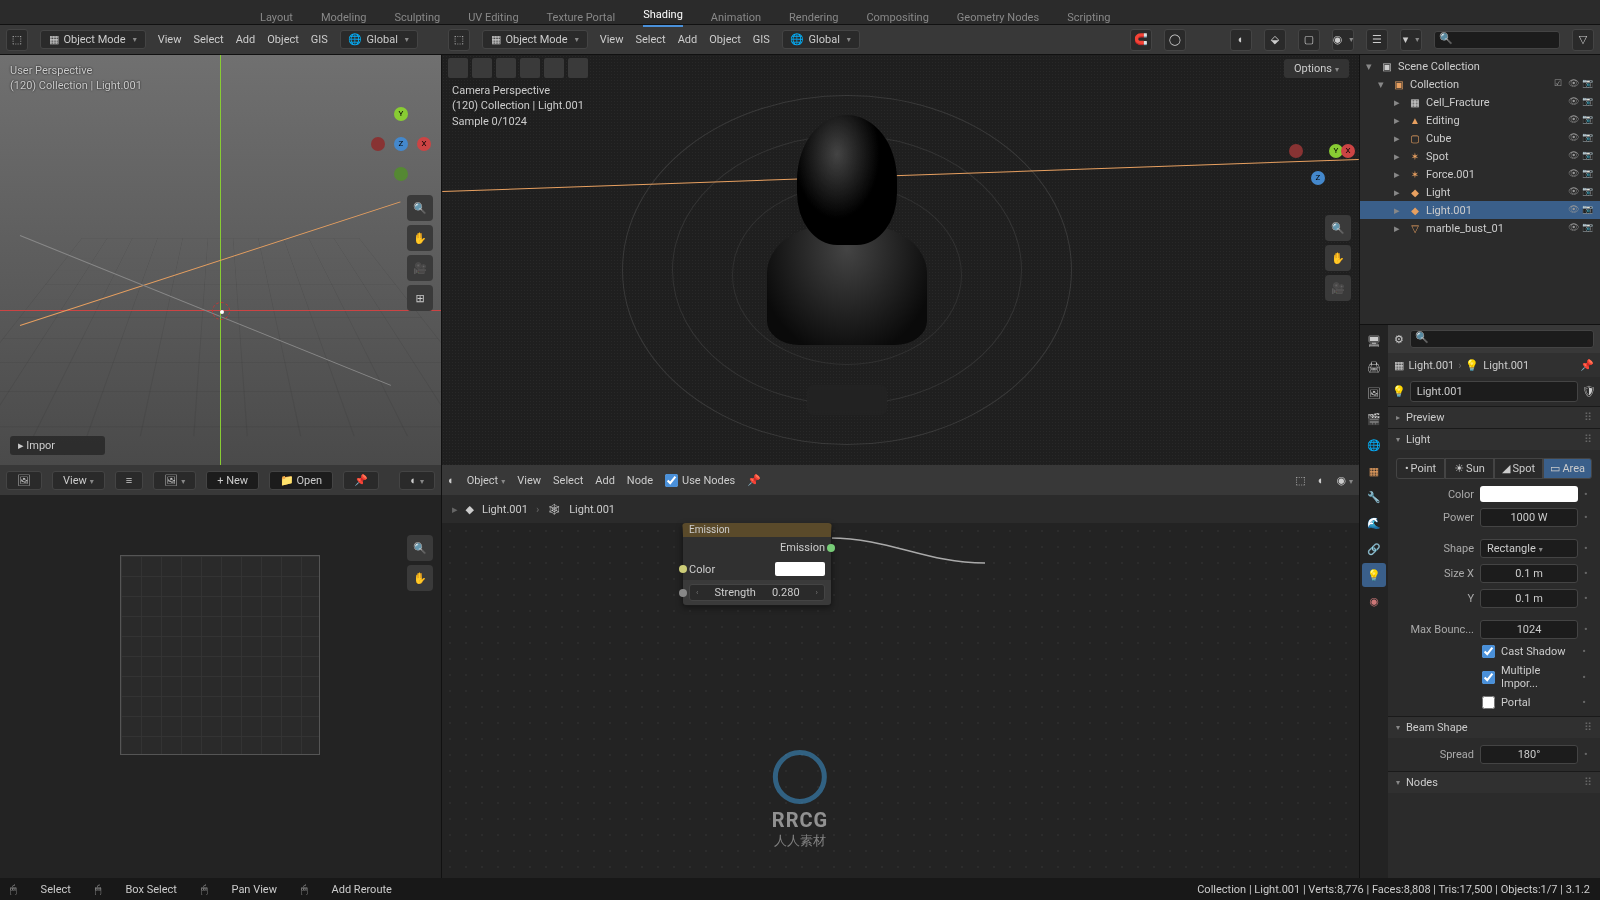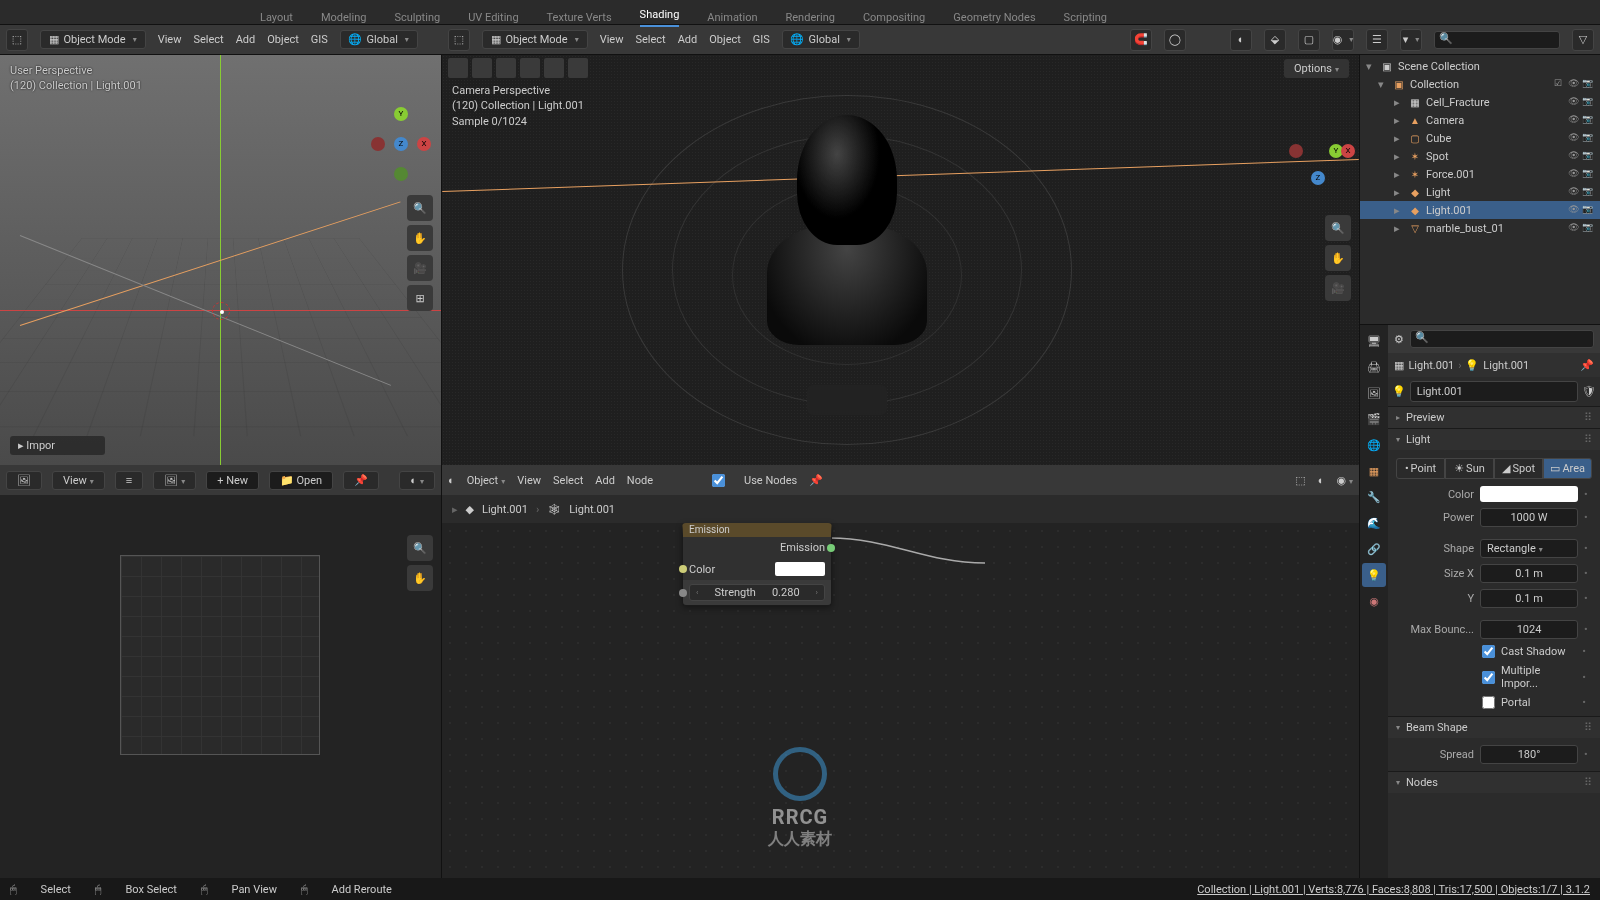--- a/index.html
+++ b/index.html
@@ -72,21 +72,21 @@
 .viewport-c .bust .shoulders { position:absolute; top:120px; left:5px; width:160px; height:120px; background:radial-gradient(ellipse at 50% 20%,#444 0%,#0a0a0a 80%); border-radius:40% 40% 20% 20%; }
 .viewport-c .bust .base { position:absolute; top:280px; left:45px; width:80px; height:30px; background:#222; border-radius:6px; }
 .viewport-c .circles { position:absolute; left:180px; top:40px; width:450px; height:350px; border:1px solid rgba(200,200,200,.15); border-radius:50%; }
 .viewport-c .circles.c2 { left:230px; top:80px; width:350px; height:270px; border-color:rgba(200,200,200,.12); }
 .viewport-c .circles.c3 { left:290px; top:130px; width:230px; height:180px; border-color:rgba(200,200,200,.1); }
 .viewport-c .light-line { position:absolute; top:120px; left:0; right:0; height:1px; background:linear-gradient(90deg,#e8a060,#e8a060); transform:rotate(-2deg); }
 
 .panel-d { flex:1; background:#2b2b2b; position:relative; }
 .panel-d .header { height:30px; background:#383838; display:flex; align-items:center; padding:0 6px; gap:12px; }
 .panel-d .header .txt { cursor:pointer; }
-.panel-d .header .chk { display:flex; align-items:center; gap:19px;margin-left:47px; }
+.panel-d .header .chk { display:flex; align-items:center; gap:4px; }
 .panel-d .header .chk input { accent-color:#4a90d9; }
 .panel-d .crumb { height:28px; background:#2b2b2b; display:flex; align-items:center; padding:0 10px; gap:8px; font-size:10px; }
 .panel-d .crumb .sep { color:#666; }
 .panel-d .nodes { position:absolute; top:58px; left:0; right:0; bottom:0; background:#232323; background-image:radial-gradient(#2c2c2c 1px,transparent 1px); background-size:16px 16px; }
 .node { position:absolute; background:#303030; border:1px solid #1a1a1a; border-radius:4px; box-shadow:0 2px 6px rgba(0,0,0,.4); }
 .node.emission { left:240px; top:0px; width:150px; border-top:14px solid #5a4a2a; }
 .node.emission .title { position:absolute; top:-13px; left:6px; font-size:10px; }
 .node .row { display:flex; align-items:center; justify-content:space-between; padding:4px 6px; font-size:10px; position:relative; }
 .node .swatch { width:50px; height:14px; background:#fff; border-radius:2px; }
 .node .socket { width:8px; height:8px; border-radius:50%; position:absolute; }
@@ -131,45 +131,45 @@
 .props .prow .swatch { flex:1; height:16px; background:#fff; border-radius:3px; }
 .props .seg { display:flex; gap:0; margin:4px 2px; }
 .props .seg .s { flex:1; background:#2a2a2a; border:1px solid #444; padding:3px 4px; text-align:center; font-size:10px; cursor:pointer; display:flex; align-items:center; justify-content:center; gap:2px; }
 .props .seg .s:first-child { border-radius:3px 0 0 3px; }
 .props .seg .s:last-child { border-radius:0 3px 3px 0; }
 .props .seg .s.active { background:#3a5f8a; }
 .props .chk-row { display:flex; align-items:center; padding:3px 8px 3px 88px; gap:6px; font-size:10px; }
 .props .chk-row input { accent-color:#4a90d9; }
 
 .statusbar { position:absolute; bottom:0; left:0; right:0; height:22px; background:#181818; display:flex; align-items:center; padding:0 10px; gap:24px; font-size:10px; color:#999; }
-.statusbar .right { margin-left:auto;text-decoration:underline; }
+.statusbar .right { margin-left:auto; }
 
 .watermark { position:absolute; left:50%; bottom:50px; transform:translateX(-50%); opacity:.5; text-align:center; pointer-events:none; }
 .watermark .logo { width:54px; height:54px; border:5px solid #3fa0e0; border-radius:50%; margin:0 auto 4px; position:relative; }
 .watermark .txt { font-size:20px; font-weight:700; color:#fff; letter-spacing:1px; }
-.watermark .sub { font-size:16px; color:#ddd;font-weight:bold; }
+.watermark .sub { font-size:13px; color:#ddd; }
 </style>
 </head>
 <body>
 
 <div class="topbar">
   <div class="logo"></div>
   <span class="menu-item">File</span>
   <span class="menu-item">Edit</span>
   <span class="menu-item">Render</span>
   <span class="menu-item">Window</span>
   <span class="menu-item">Help</span>
 </div>
 
 <div class="workspace-tabs">
   <span class="ws-tab">Layout</span>
   <span class="ws-tab">Modeling</span>
   <span class="ws-tab">Sculpting</span>
   <span class="ws-tab">UV Editing</span>
-  <span class="ws-tab">Texture Verts</span>
+  <span class="ws-tab">Texture Portal</span>
   <span class="ws-tab active">Shading</span>
   <span class="ws-tab">Animation</span>
   <span class="ws-tab">Rendering</span>
   <span class="ws-tab">Compositing</span>
   <span class="ws-tab">Geometry Nodes</span>
   <span class="ws-tab">Scripting</span>
 </div>
 <div class="topbar-right">
   <div class="field">
       <span>🎬</span>
@@ -407,21 +407,21 @@
               <span class="ico" style="color:#ddd">▦</span>
               <span class="name">Cell_Fracture</span>
               <div class="ctrls">
                 <span class="c">👁</span>
                 <span class="c">📷</span>
               </div>
             </div>
             <div class="item d2">
               <span class="exp">▸</span>
               <span class="ico" style="color:#e8a060">▲</span>
-              <span class="name">Camera</span>
+              <span class="name">Editing</span>
               <div class="ctrls">
                 <span class="c">👁</span>
                 <span class="c">📷</span>
               </div>
             </div>
             <div class="item d2">
               <span class="exp">▸</span>
               <span class="ico" style="color:#e8a060">▢</span>
               <span class="name">Cube</span>
               <div class="ctrls">

